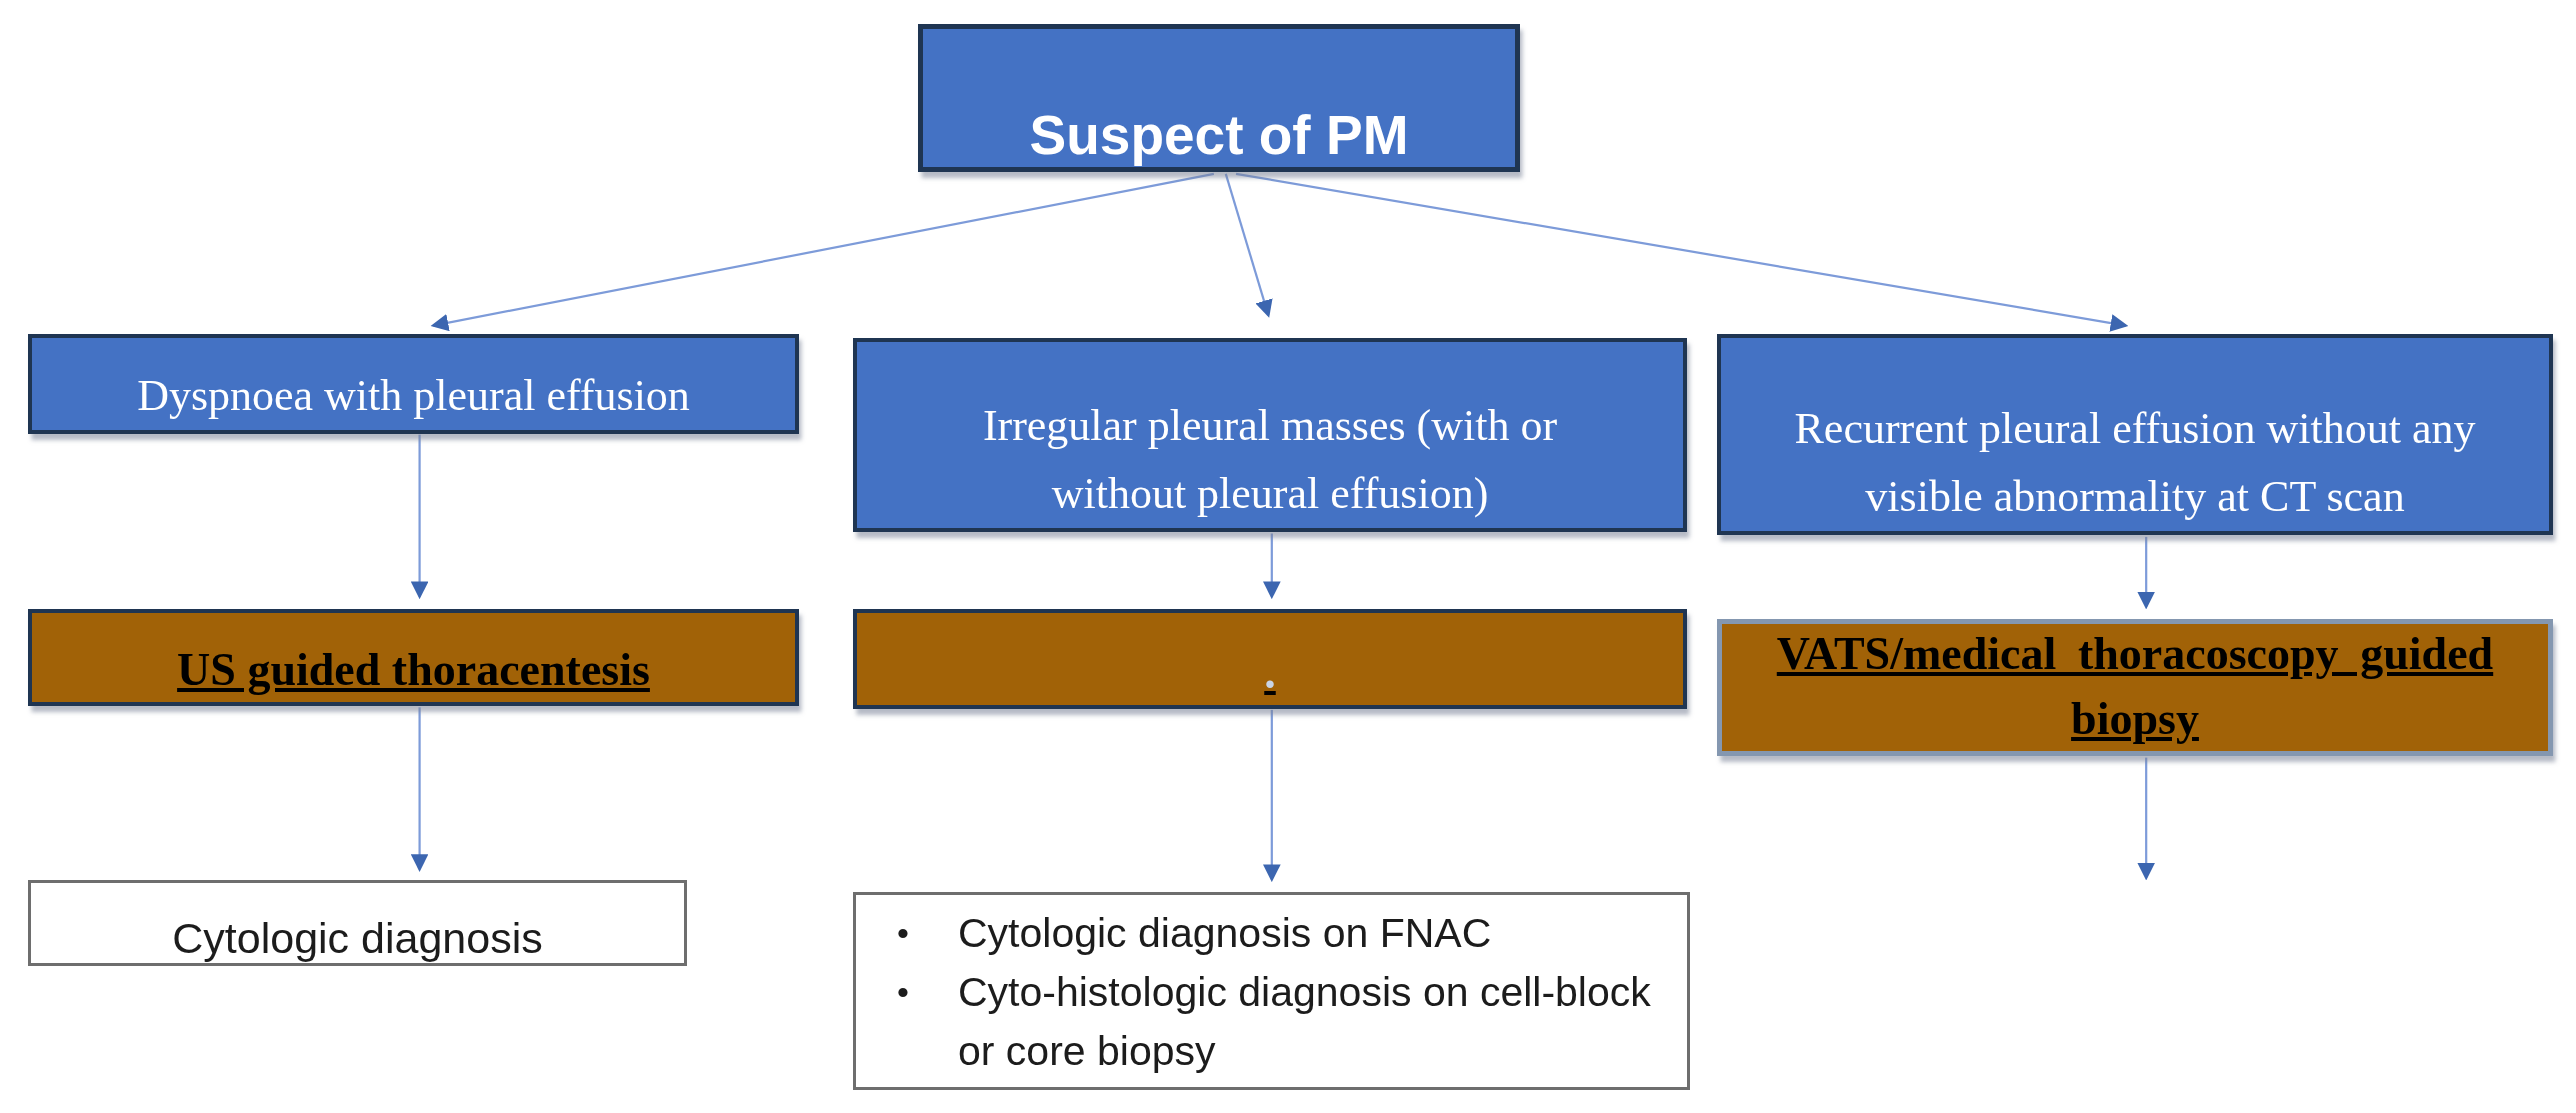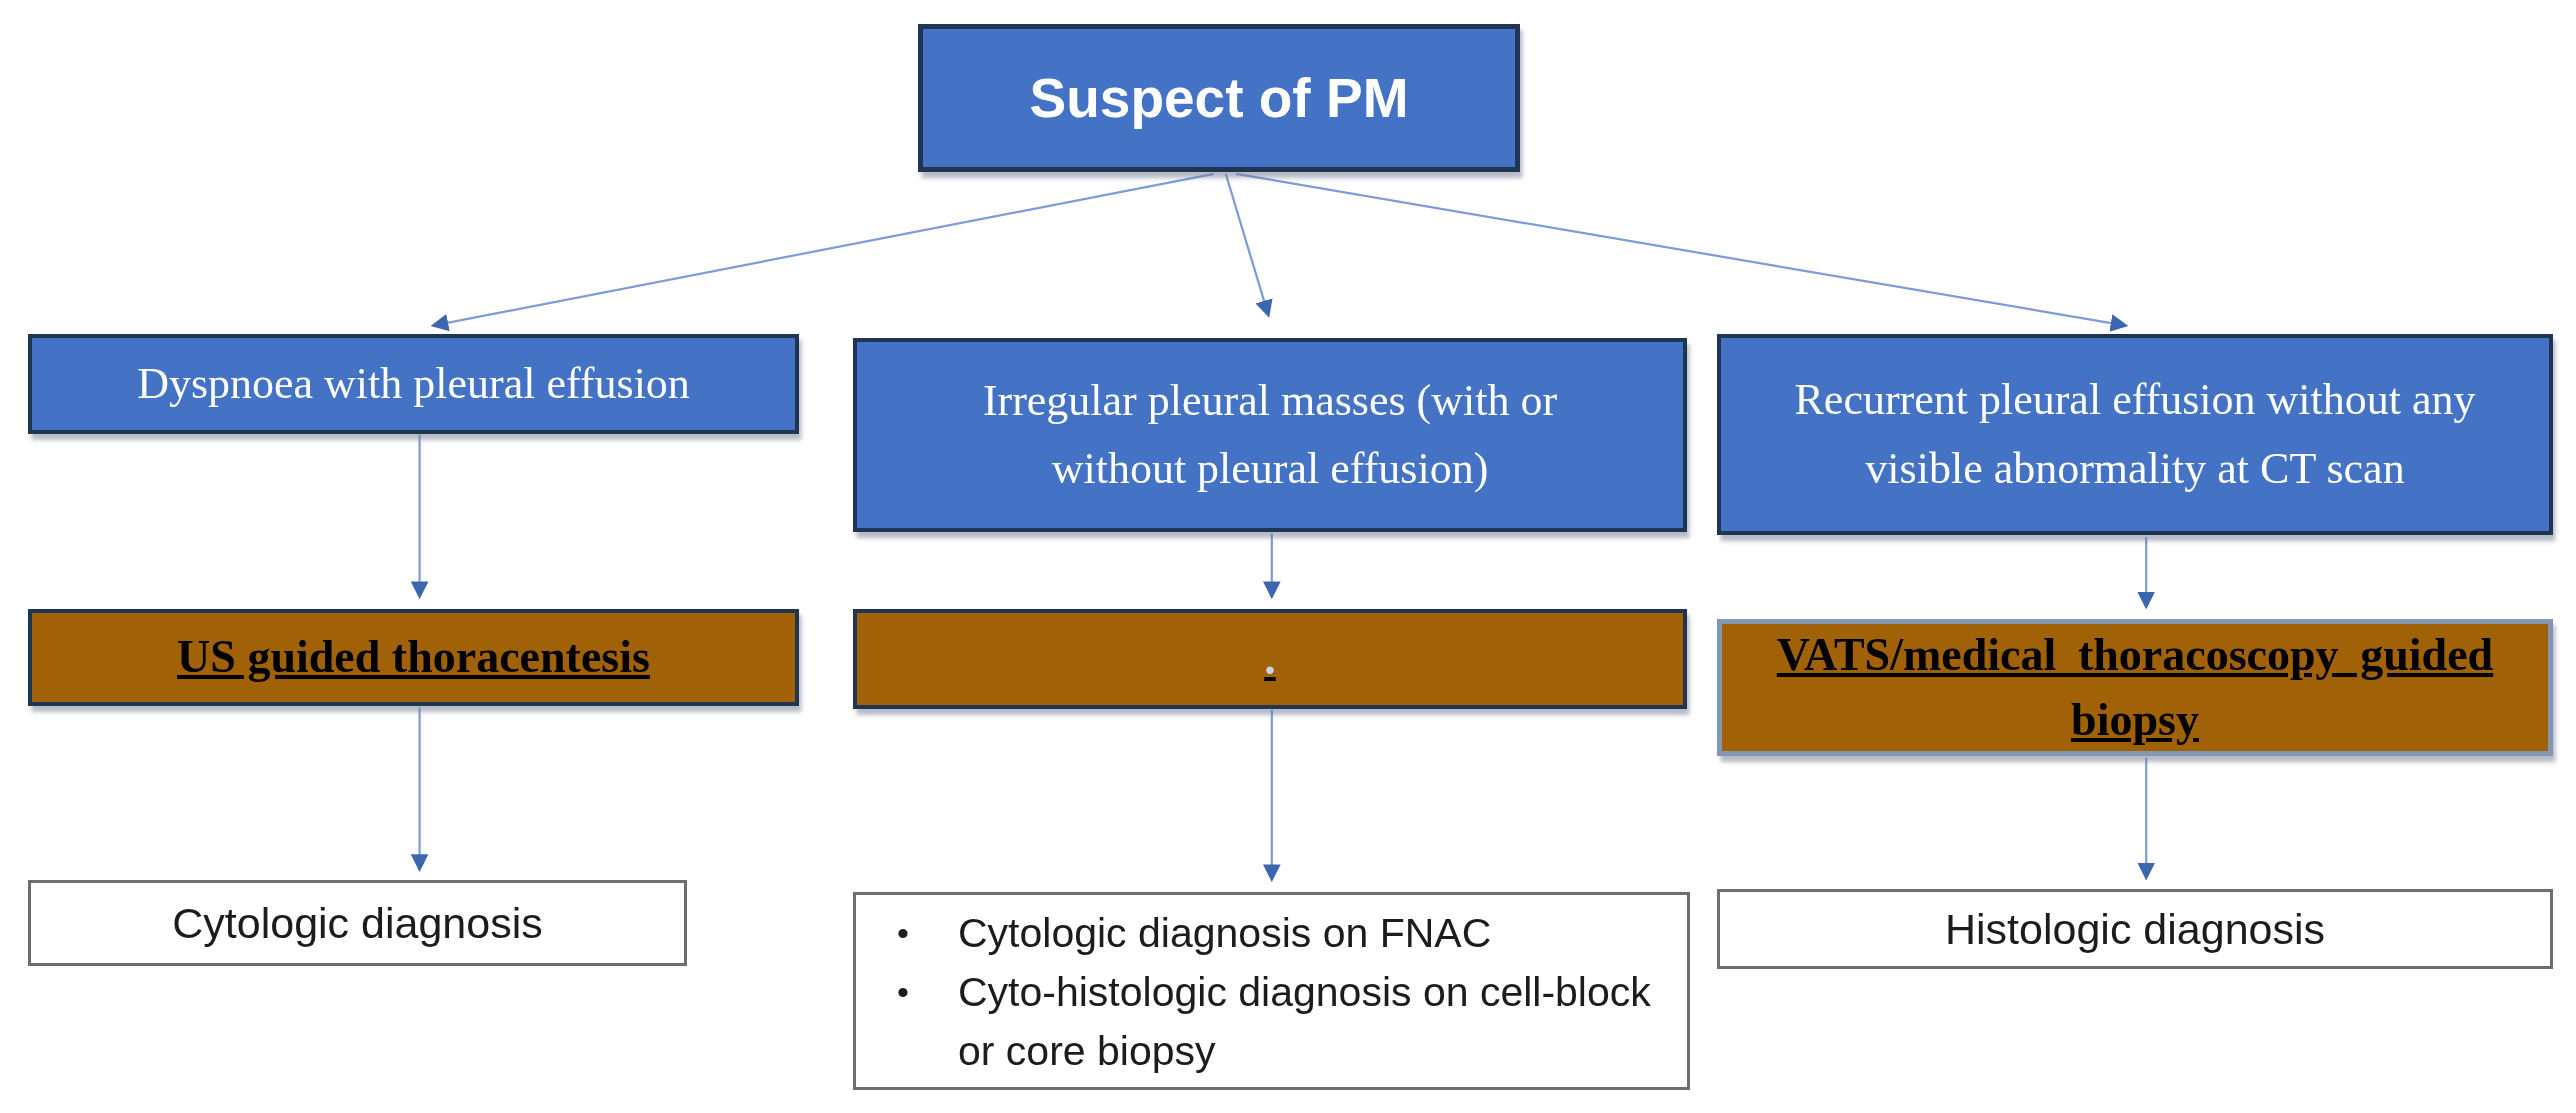--- a/index.html
+++ b/index.html
@@ -12,21 +12,21 @@
     width: 2576px;
     height: 1113px;
     background: #ffffff;
     overflow: hidden;
     font-family: "Liberation Serif", serif;
   }
   .node {
     position: absolute;
     box-sizing: border-box;
     display: flex;
-    align-items: center;
+    align-items: flex-end;
     justify-content: center;
     text-align: center;
   }
   .node .txt { white-space: pre-line; }
 
   
   .blue-node {
     background: #4472C4;
     border: 4.3px solid #1F3552;
     color: #ffffff;
@@ -163,18 +163,15 @@
       <div class="bullet-item">
         <span class="bullet-dot">•</span>
         <span class="bullet-text">Cytologic diagnosis on FNAC</span>
       </div>
       <div class="bullet-item">
         <span class="bullet-dot">•</span>
         <span class="bullet-text">Cyto-histologic diagnosis on cell-block or core biopsy</span>
       </div>
     </div>
   </div>
-  <div class="node out-node out-right">
-    <span class="txt">Histologic diagnosis</span>
-  </div>
 
 </div>
 
 
 </body></html>

